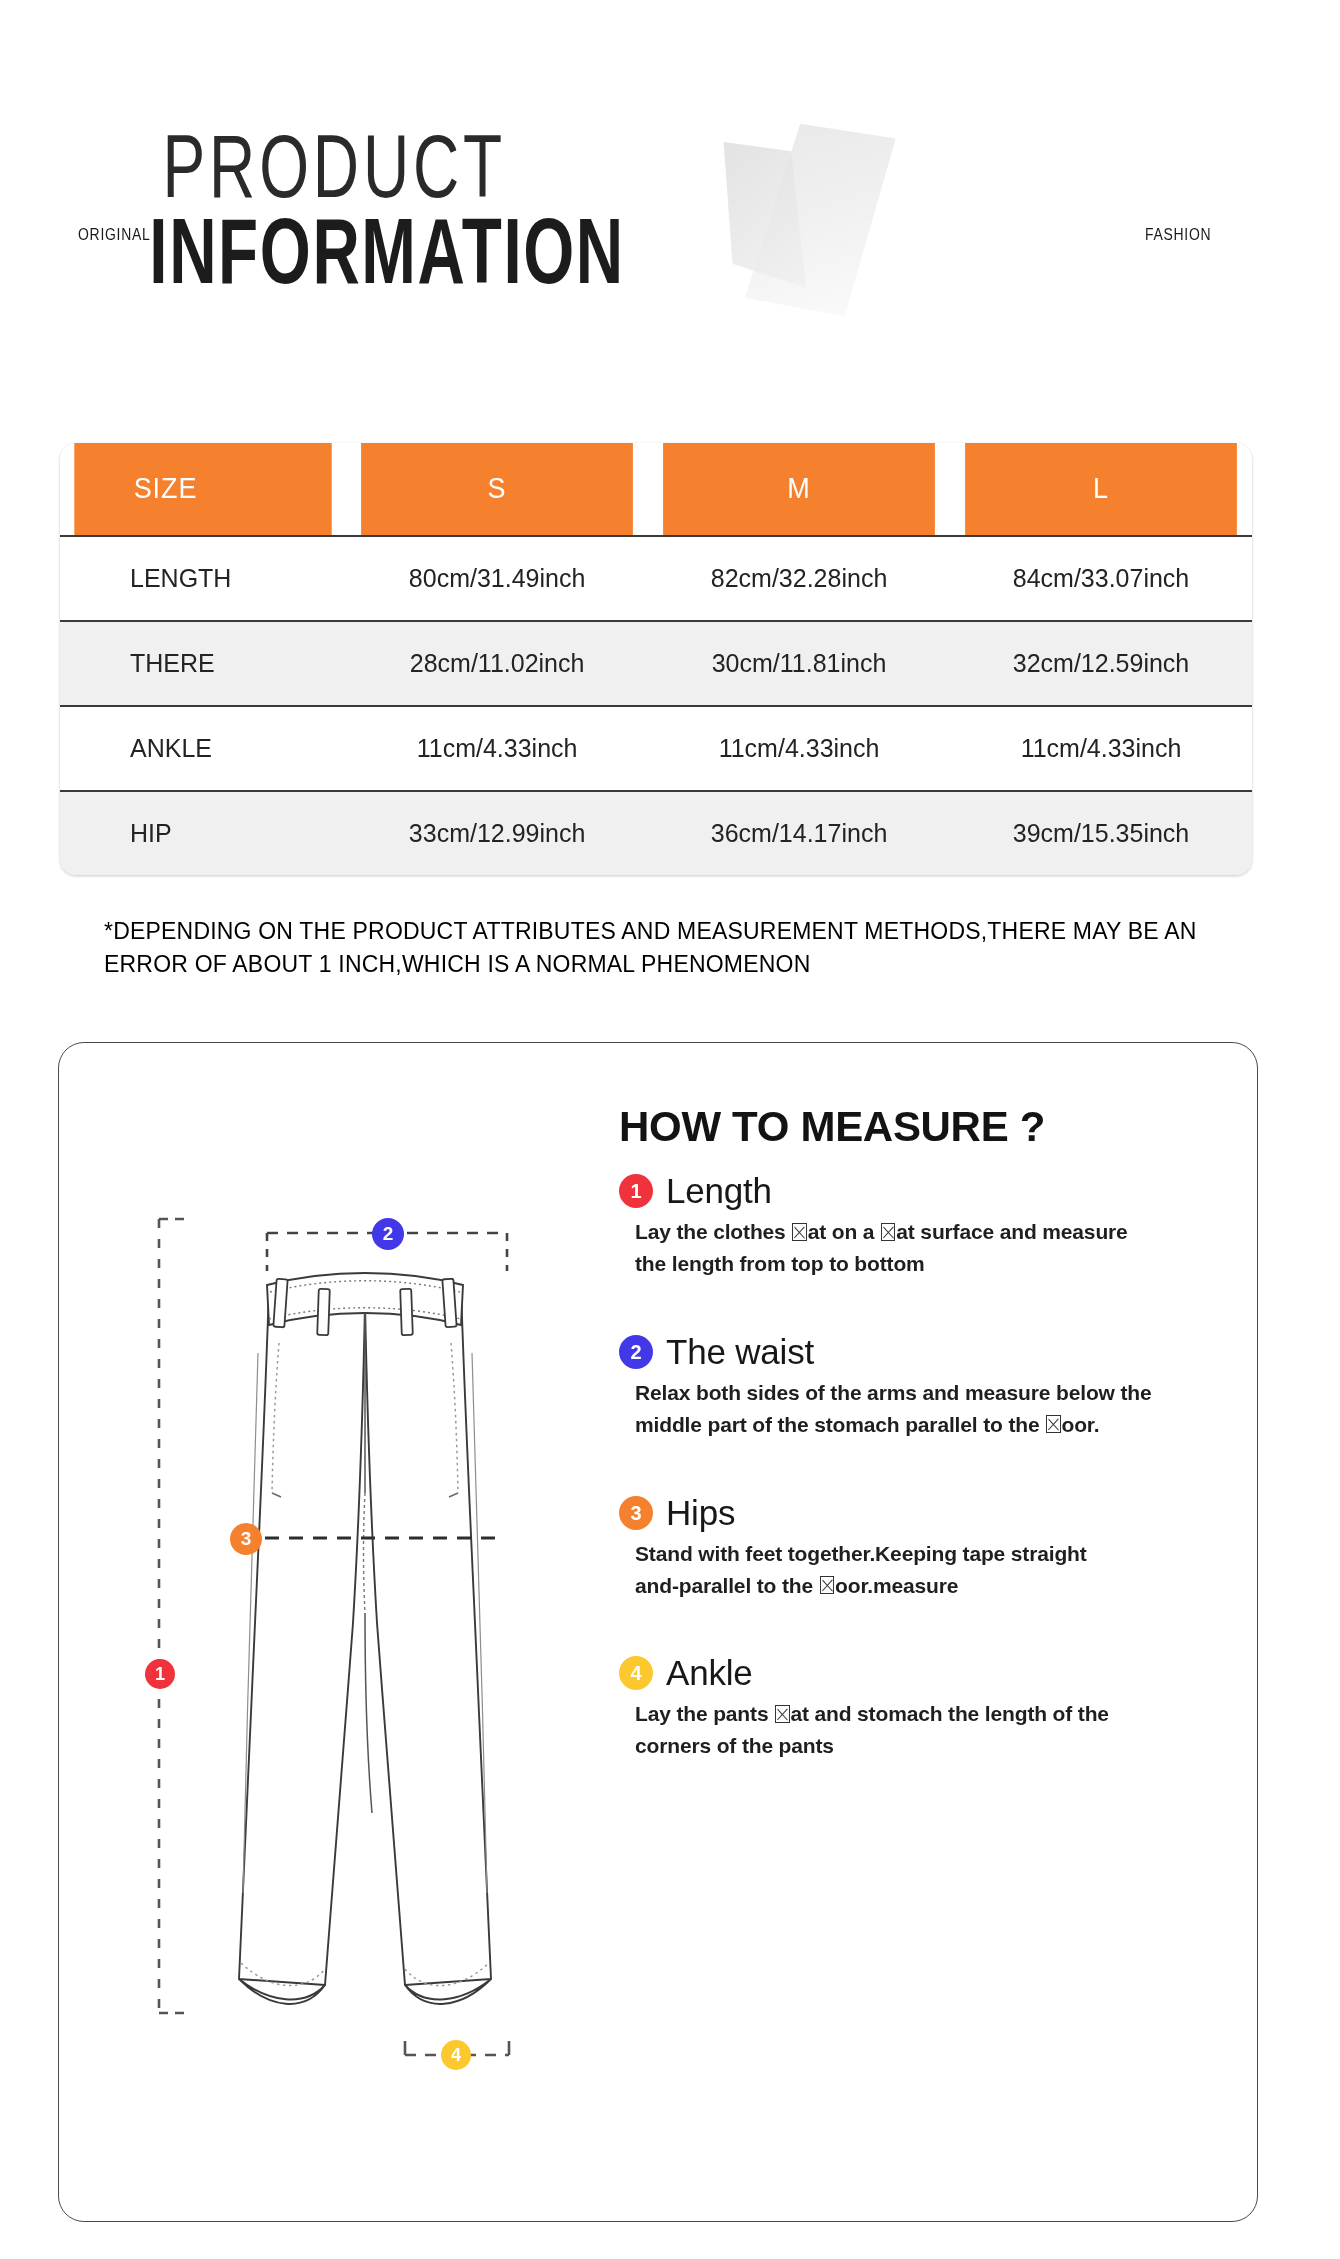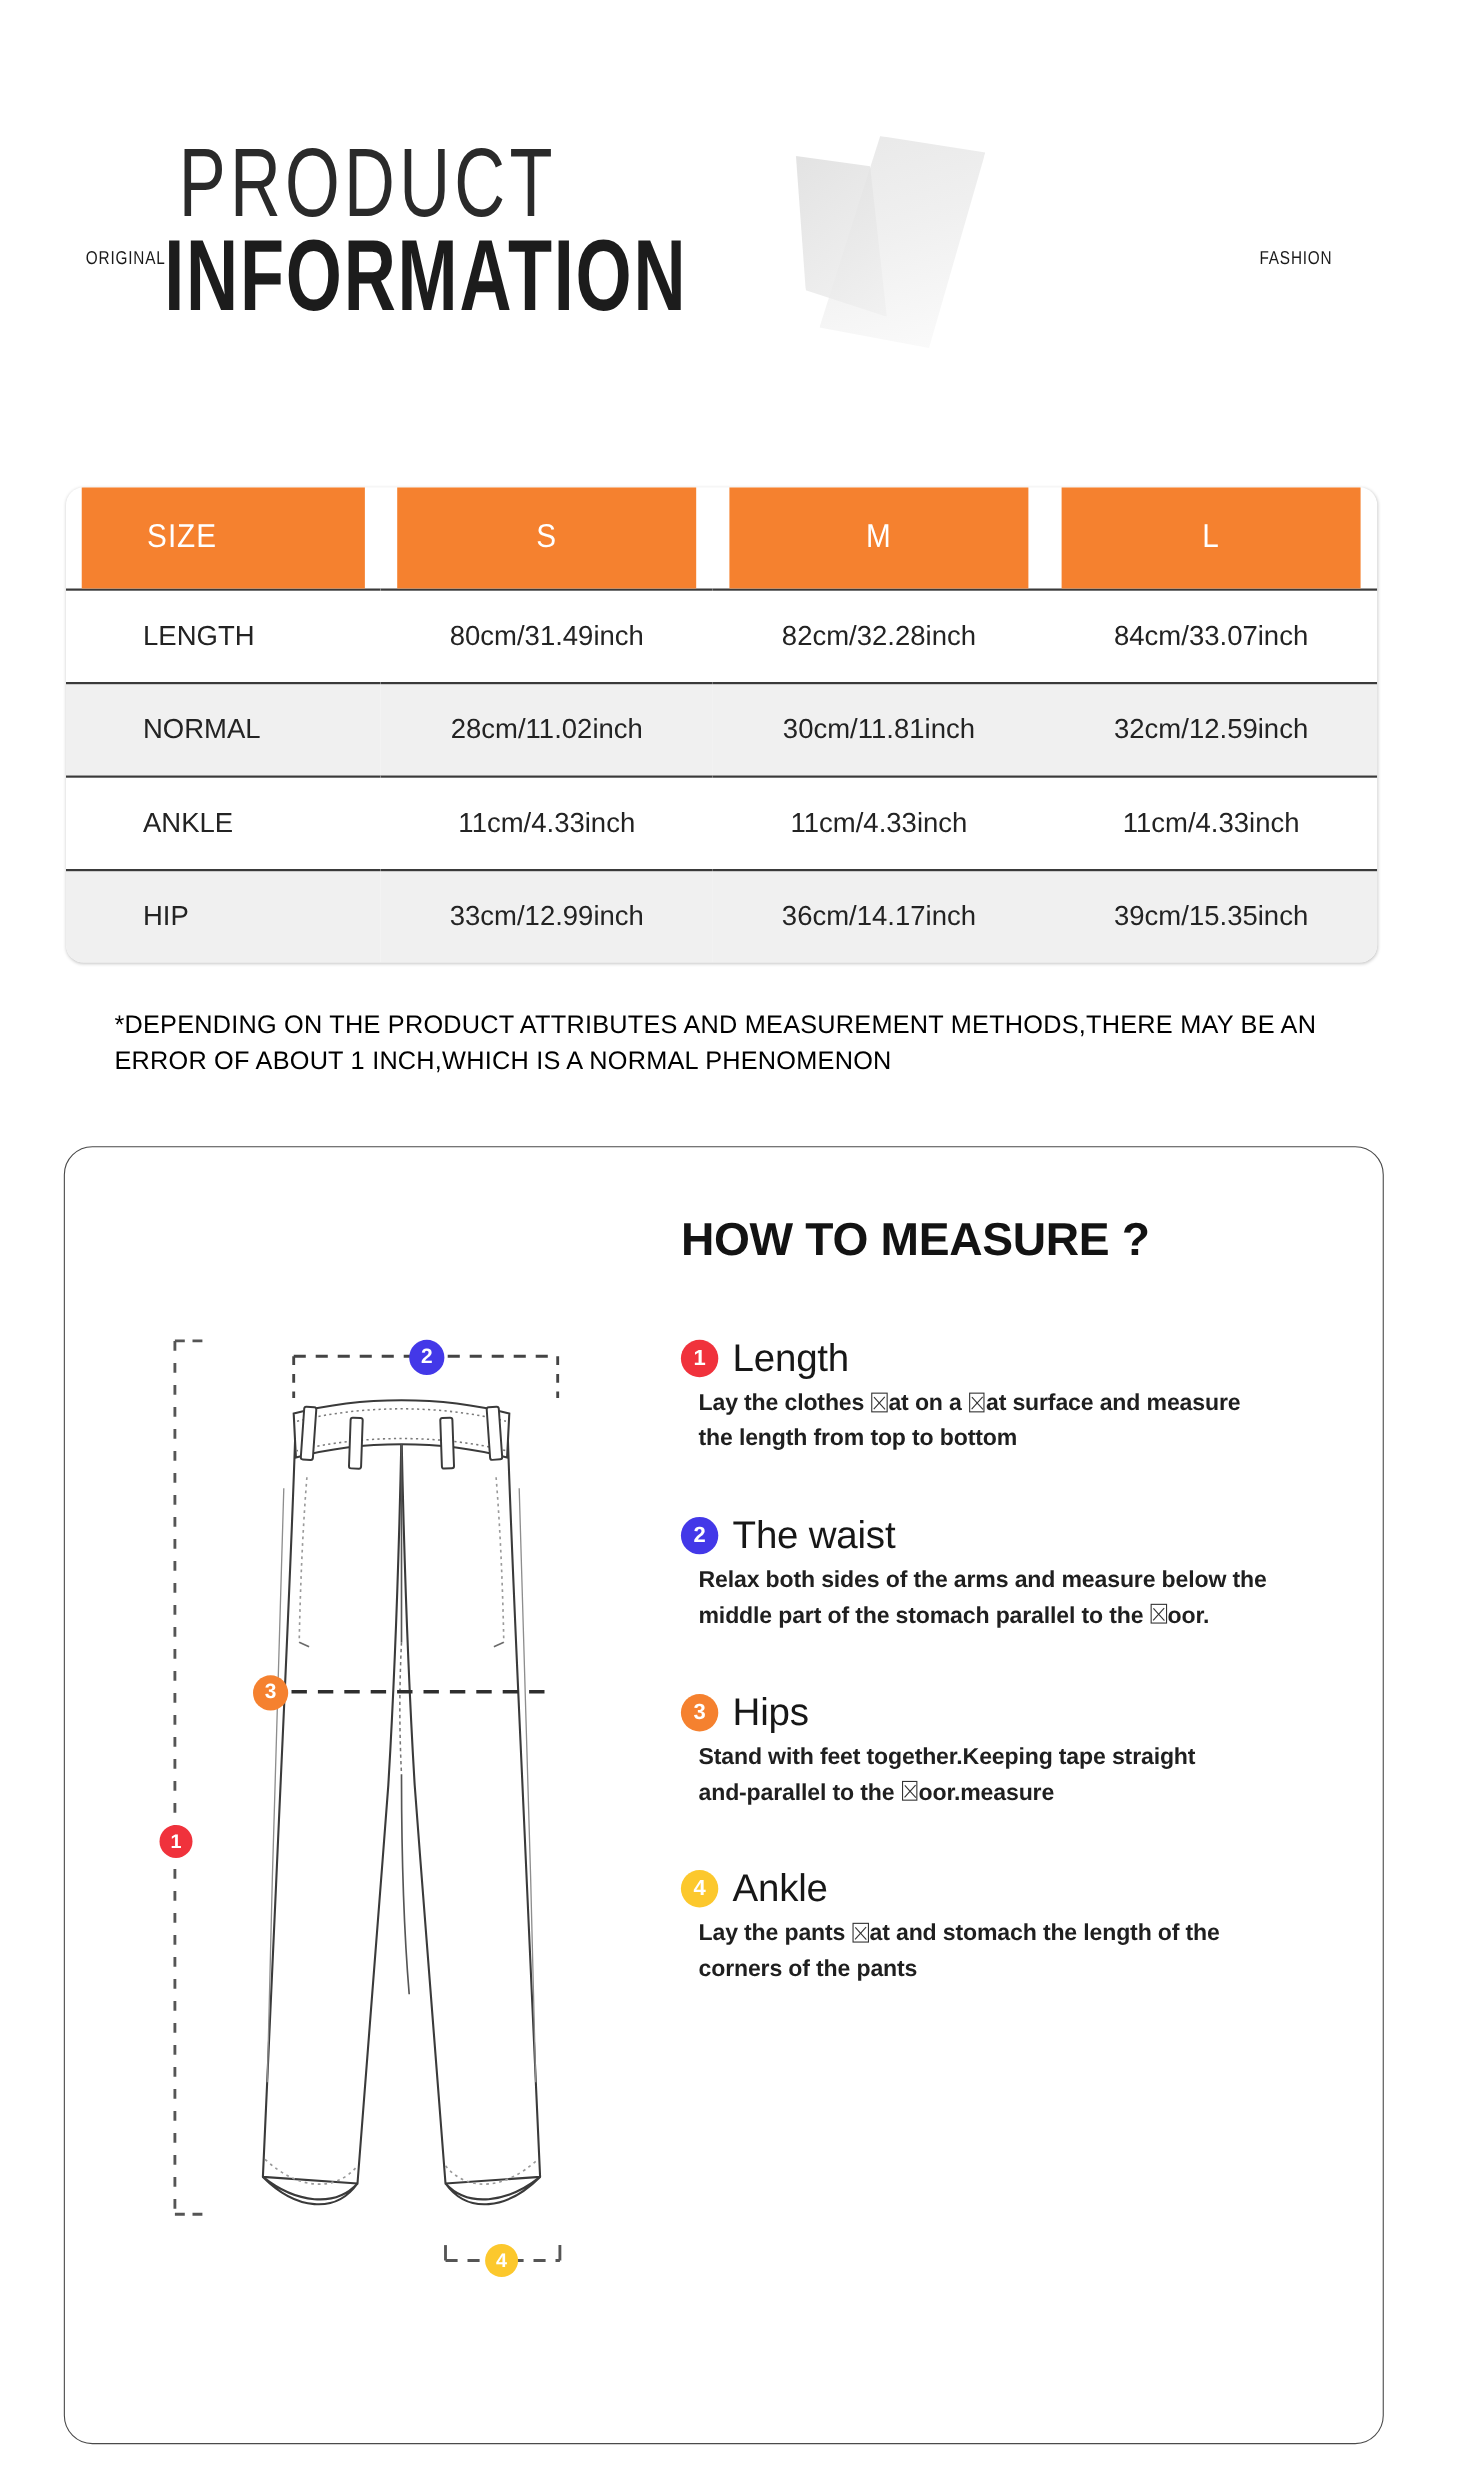--- a/index.html
+++ b/index.html
@@ -99,21 +99,21 @@
     background:#fff;
   }
 
   
   .pants { position:absolute; left:70px; top:150px; }
 
   
   .steps { position:absolute; left:560px; top:60px; width:590px; }
   .how-title {
     font-size:42px; font-weight:bold; color:#131313;
-    letter-spacing:-.3px; margin-bottom:64px;
+    letter-spacing:-.3px; margin-bottom:20px;
     font-family:"Liberation Sans", sans-serif;
   }
   .step { margin-bottom:52px; }
   .step-head { display:flex; align-items:center; gap:13px; margin-bottom:5px; }
   .badge {
     width:34px; height:34px; border-radius:50%;
     color:#fff; font-size:20px; font-weight:600;
     display:flex; align-items:center; justify-content:center;
     flex:0 0 34px; line-height:1;
   }
@@ -165,21 +165,21 @@
         </tr>
       </thead>
       <tbody>
         <tr>
           <td class="col-label">LENGTH</td>
           <td class="col-val">80cm/31.49inch</td>
           <td class="col-val">82cm/32.28inch</td>
           <td class="col-val">84cm/33.07inch</td>
         </tr>
         <tr>
-          <td class="col-label">NORMAL</td>
+          <td class="col-label">THERE</td>
           <td class="col-val">28cm/11.02inch</td>
           <td class="col-val">30cm/11.81inch</td>
           <td class="col-val">32cm/12.59inch</td>
         </tr>
         <tr>
           <td class="col-label">ANKLE</td>
           <td class="col-val">11cm/4.33inch</td>
           <td class="col-val">11cm/4.33inch</td>
           <td class="col-val">11cm/4.33inch</td>
         </tr>

